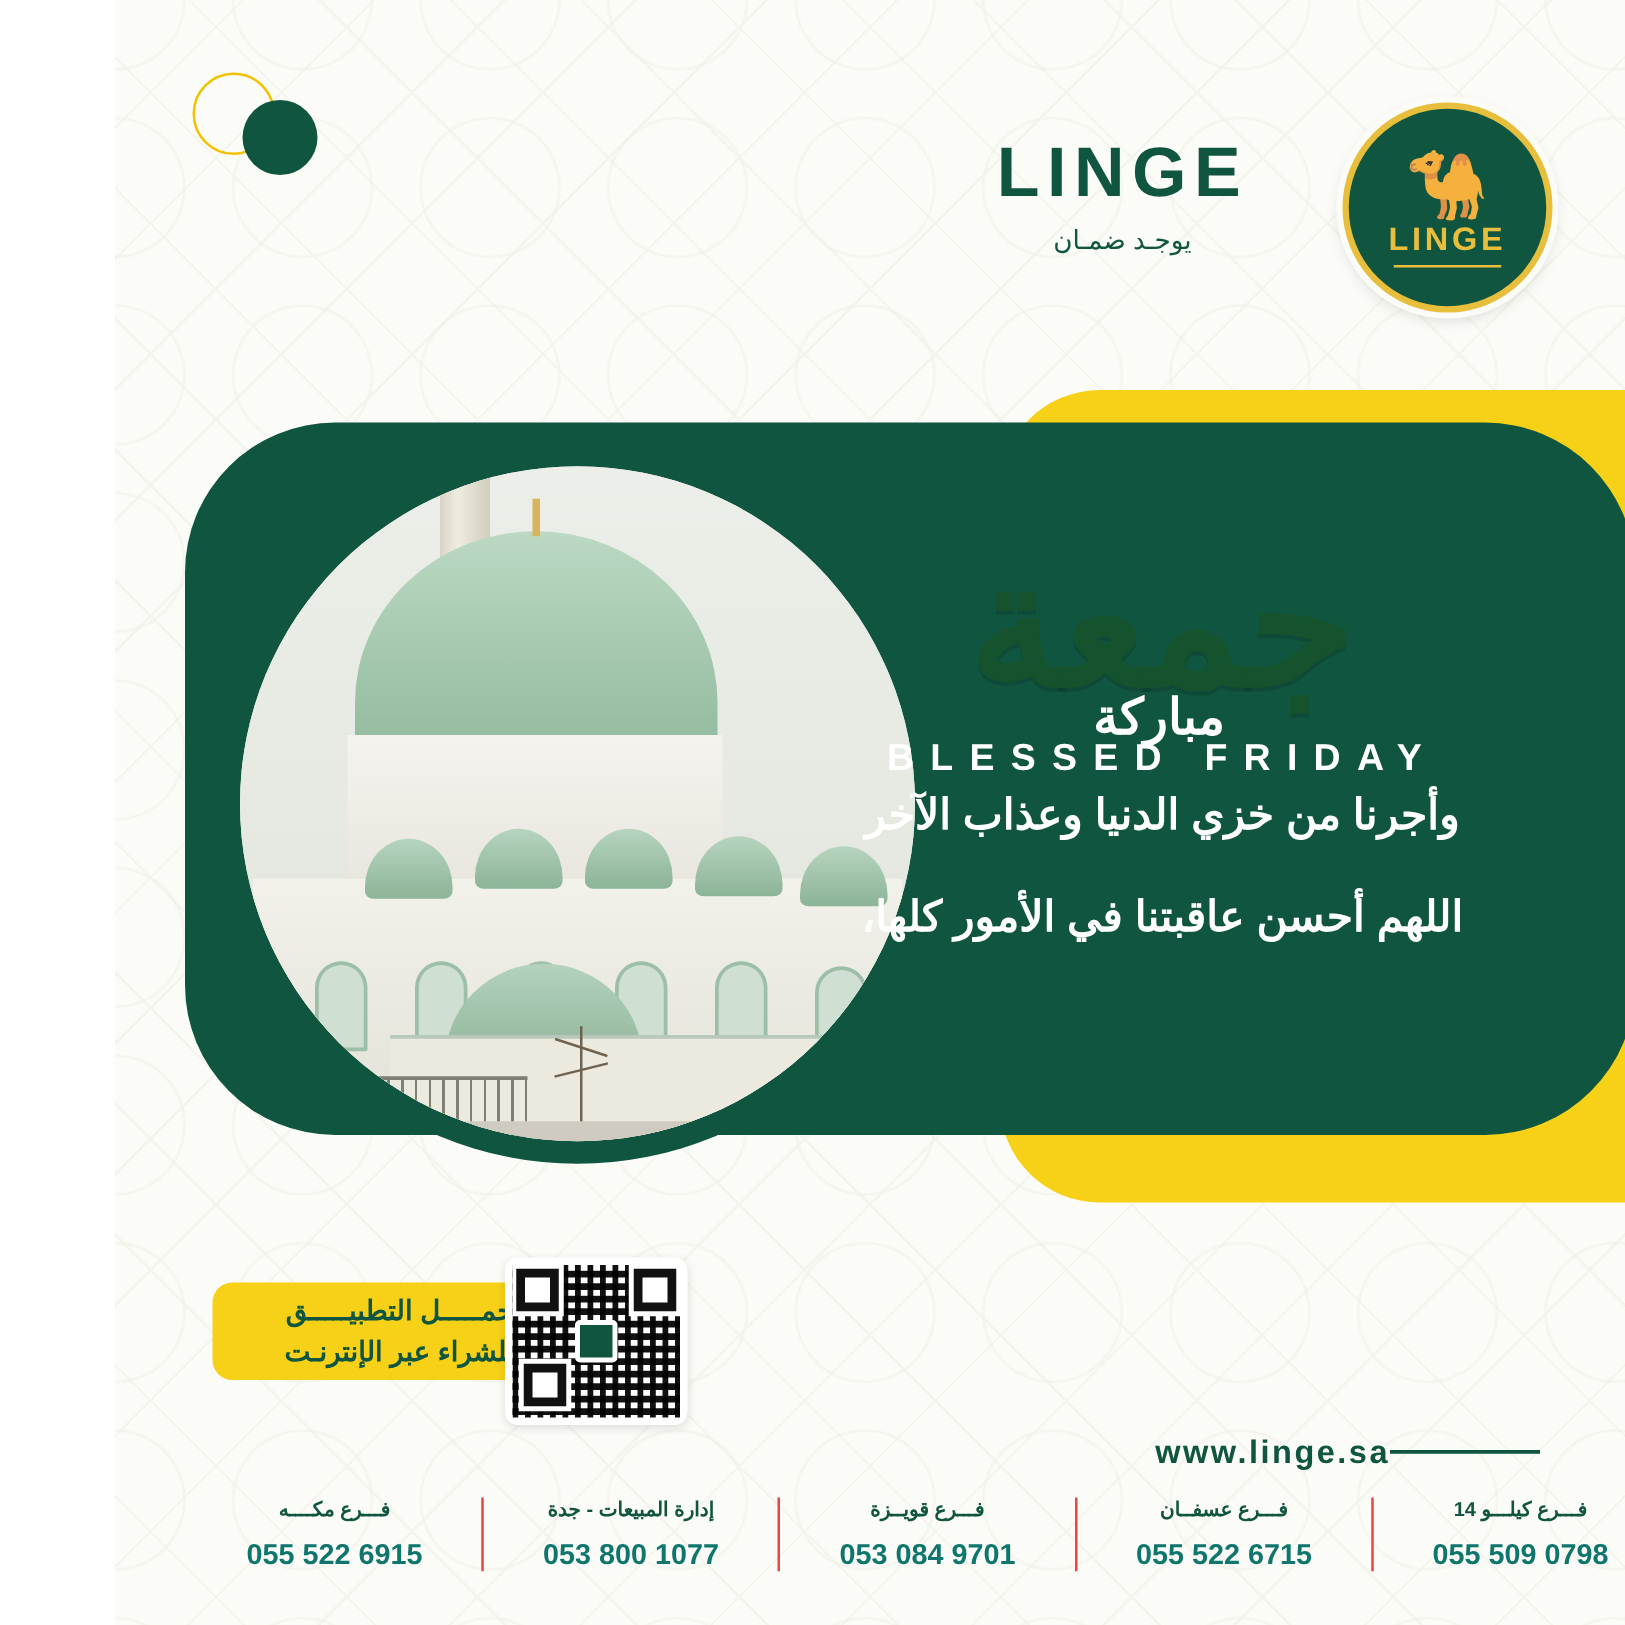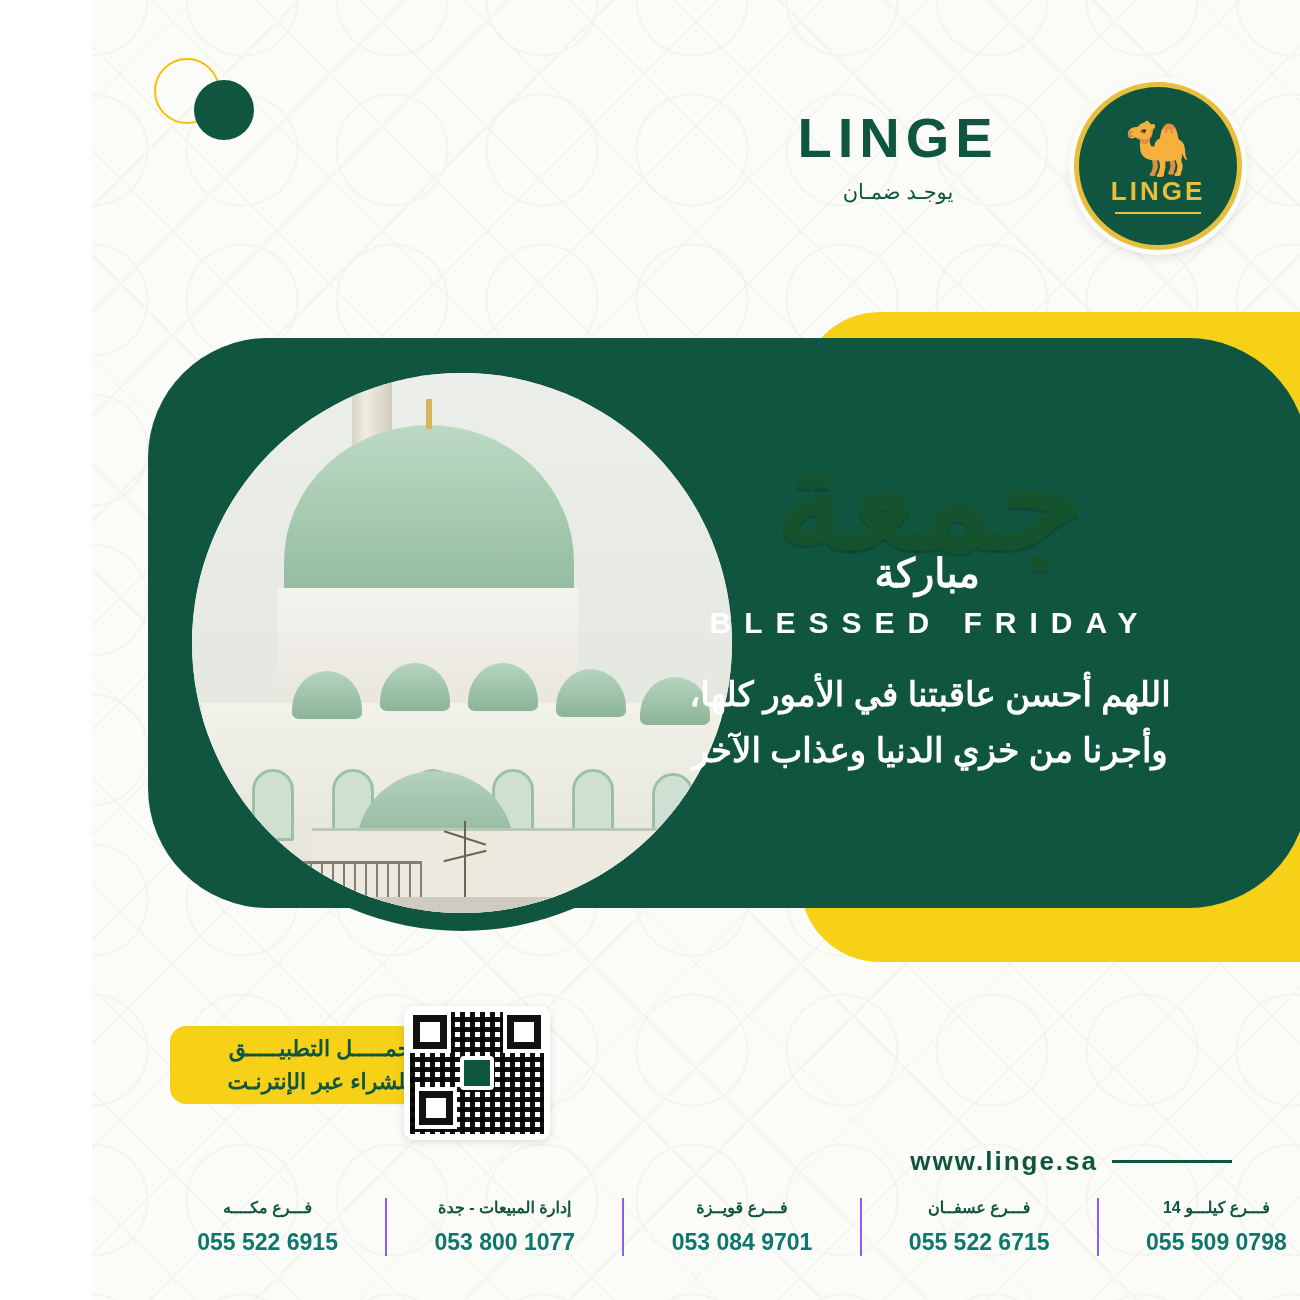--- a/index.html
+++ b/index.html
@@ -278,21 +278,21 @@
   .mubaraka {
     position: absolute;
     right: 250px;
     top: 120px;
     color: #ffffff;
     font-size: 40px;
     font-weight: bold;
     direction: rtl;
   }
   .blessed {
-    margin-top: 36px;
+    margin-top: 20px;
     color: #ffffff;
     font-size: 30px;
     letter-spacing: 13px;
     font-weight: bold;
     direction: ltr;
   }
   .dua {
     margin-top: 26px;
     color: #ffffff;
     font-size: 34px;
@@ -375,21 +375,20 @@
     border-radius: 4px;
   }
 
   
   .website {
     position: absolute;
     right: 68px;
     top: 1146px;
     display: flex;
     align-items: center;
-    gap: 14px;
     direction: ltr;
   }
   .website-text {
     color: #10553f;
     font-weight: bold;
     font-size: 26px;
     letter-spacing: 2px;
   }
   .website-rule {
     width: 120px; height: 3px; background: #10553f;
@@ -404,21 +403,21 @@
     display: flex;
     flex-direction: row;
     justify-content: center;
     direction: rtl;
     padding: 0 58px;
     box-sizing: border-box;
   }
   .branch {
     flex: 1;
     text-align: center;
-    border-left: 2px solid #8b5cf6;
+    border-left: 2px solid #ef4444;
     padding: 0 6px;
   }
   .branch:last-child { border-left: none; }
   .branch-name {
     color: #10553f;
     font-size: 16px;
     font-weight: bold;
     letter-spacing: 1px;
     direction: rtl;
   }
@@ -486,22 +485,22 @@
     <div class="tree"></div>
     <div class="ground"></div>
   </div>
 
   <div class="headline-wrap">
     <div style="position:relative;">
       <div class="juma">جمعة</div>
       <div class="mubaraka">مباركة</div>
     </div>
     <div class="blessed">BLESSED FRIDAY</div>
+    <div class="dua" style="margin-top:0">وأجرنا من خزي الدنيا وعذاب الآخر</div>
     <div class="dua">اللهم أحسن عاقبتنا في الأمور كلها،</div>
-    <div class="dua" style="margin-top:0">وأجرنا من خزي الدنيا وعذاب الآخر</div>
   </div>
 
   <div class="app-pill">
     <div>حمـــــل التطبيـــــق</div>
     <div>للشراء عبر الإنترنـت</div>
   </div>
 
   <div class="qr-box">
     <div class="qr">
       <div class="qr-b3"></div>

